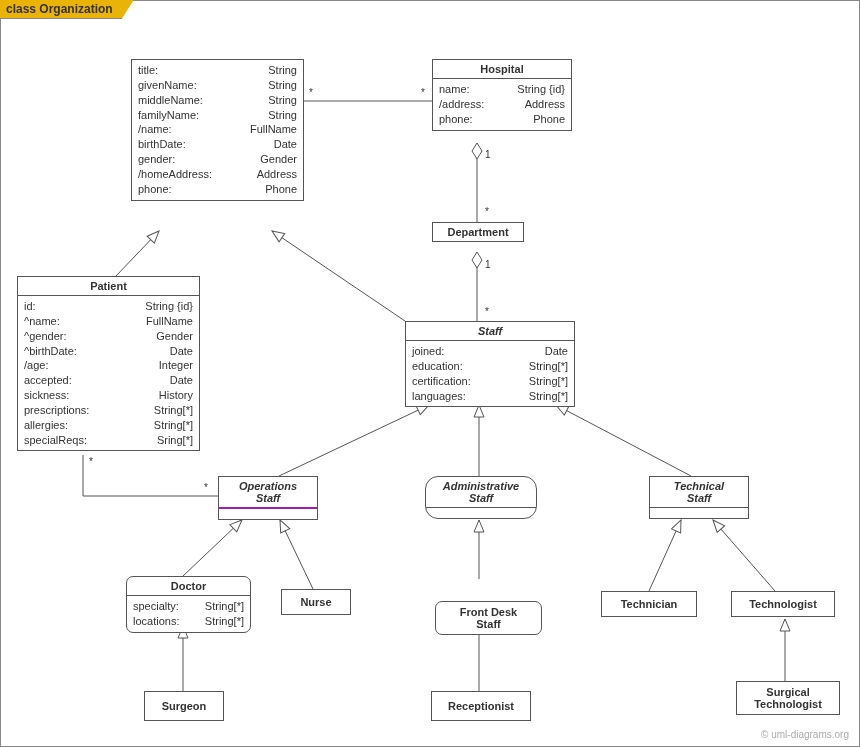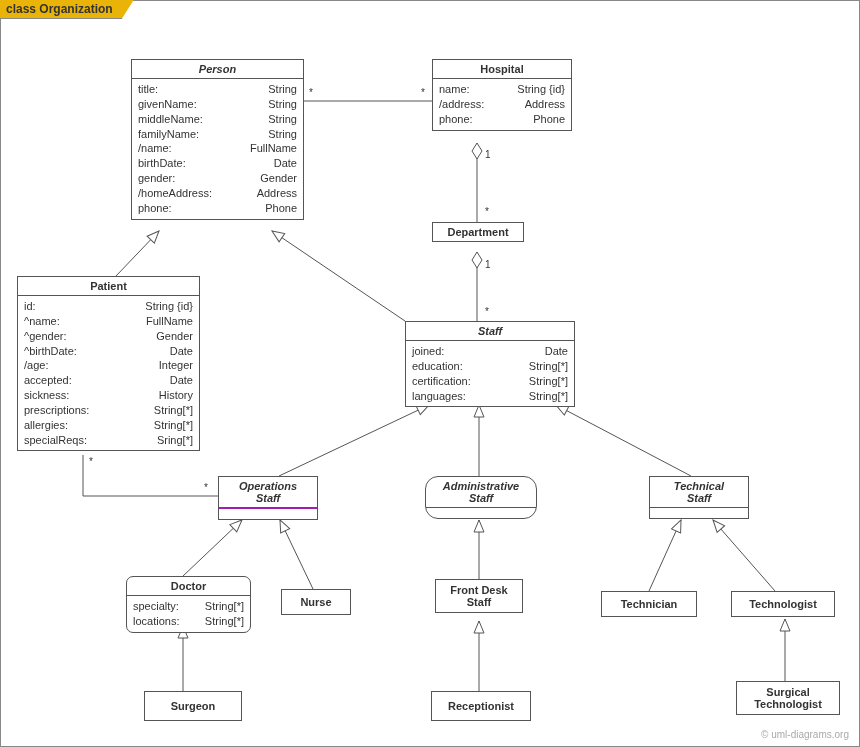--- a/index.html
+++ b/index.html
@@ -131,21 +131,20 @@
   <div class="mult" style="left:308px; top:86px;">*</div>
   <div class="mult" style="left:420px; top:86px;">*</div>
   <div class="mult" style="left:484px; top:148px;">1</div>
   <div class="mult" style="left:484px; top:205px;">*</div>
   <div class="mult" style="left:484px; top:258px;">1</div>
   <div class="mult" style="left:484px; top:305px;">*</div>
   <div class="mult" style="left:88px; top:455px;">*</div>
   <div class="mult" style="left:203px; top:481px;">*</div>
 
   <div class="class-box" style="left:130px; top:58px; width:173px;">
-    <div class="class-title">Person</div>
     <div class="attrs">
       <div class="attr-row">
           <span class="attr-name">title:</span>
           <span class="attr-type">String</span>
         </div>
       <div class="attr-row">
           <span class="attr-name">givenName:</span>
           <span class="attr-type">String</span>
         </div>
       <div class="attr-row">
@@ -304,36 +303,36 @@
           <span class="attr-name">locations:</span>
           <span class="attr-type">String[*]</span>
         </div>
     </div>
   </div>
 
   <div class="class-box" style="left:280px; top:588px; width:70px;">
     <div class="class-title non-abstract" style="border-bottom:none; padding:6px 4px;">Nurse</div>
   </div>
 
-  <div class="class-box" style="left:434px; top:578px; width:88px;">
+  <div class="class-box" style="left:434px; top:600px; width:107px;border-radius:7px;">
     <div class="class-title non-abstract" style="border-bottom:none; padding:4px;">
       <div>Front Desk</div>
       <div>Staff</div>
     </div>
   </div>
 
   <div class="class-box" style="left:600px; top:590px; width:96px;">
     <div class="class-title non-abstract" style="border-bottom:none; padding:6px 4px;">Technician</div>
   </div>
 
   <div class="class-box" style="left:730px; top:590px; width:104px;">
     <div class="class-title non-abstract" style="border-bottom:none; padding:6px 4px;">Technologist</div>
   </div>
 
-  <div class="class-box" style="left:143px; top:690px; width:98px;">
+  <div class="class-box" style="left:143px; top:690px; width:80px;">
     <div class="class-title non-abstract" style="border-bottom:none; padding:8px 4px;">Surgeon</div>
   </div>
 
   <div class="class-box" style="left:430px; top:690px; width:100px;">
     <div class="class-title non-abstract" style="border-bottom:none; padding:8px 4px;">Receptionist</div>
   </div>
 
   <div class="class-box" style="left:735px; top:680px; width:104px;">
     <div class="class-title non-abstract" style="border-bottom:none; padding:4px;">
       <div>Surgical</div>

